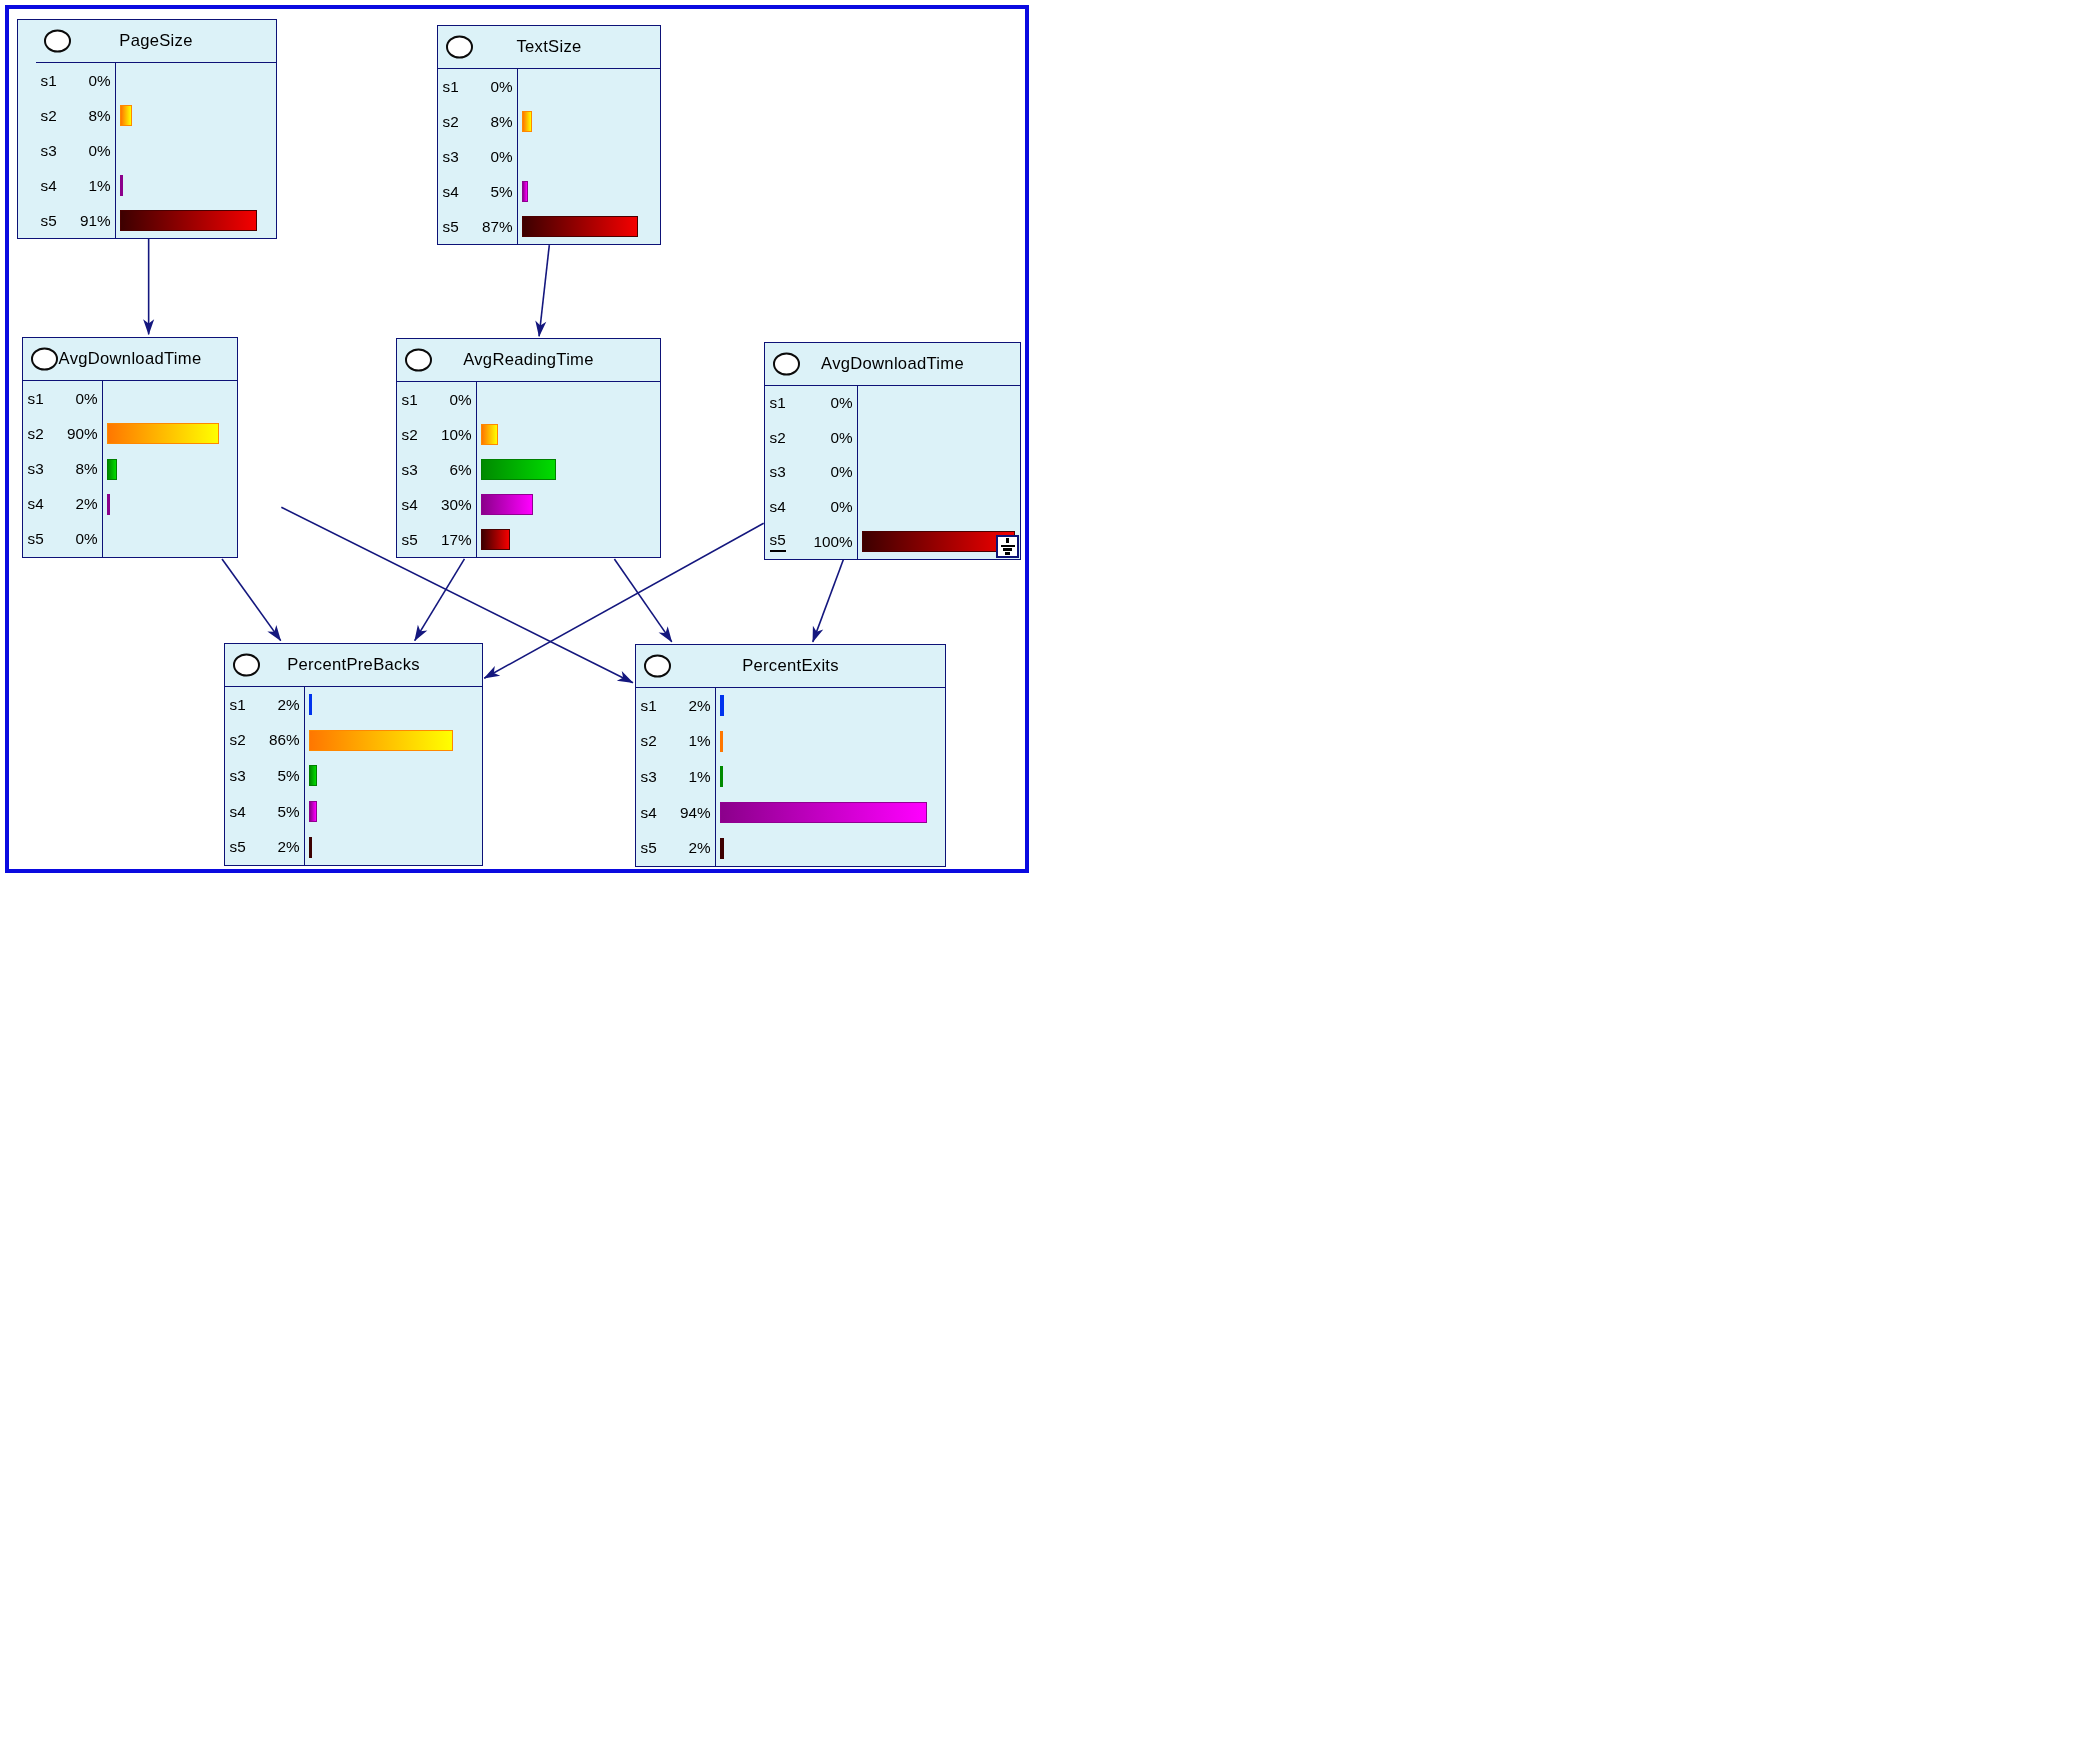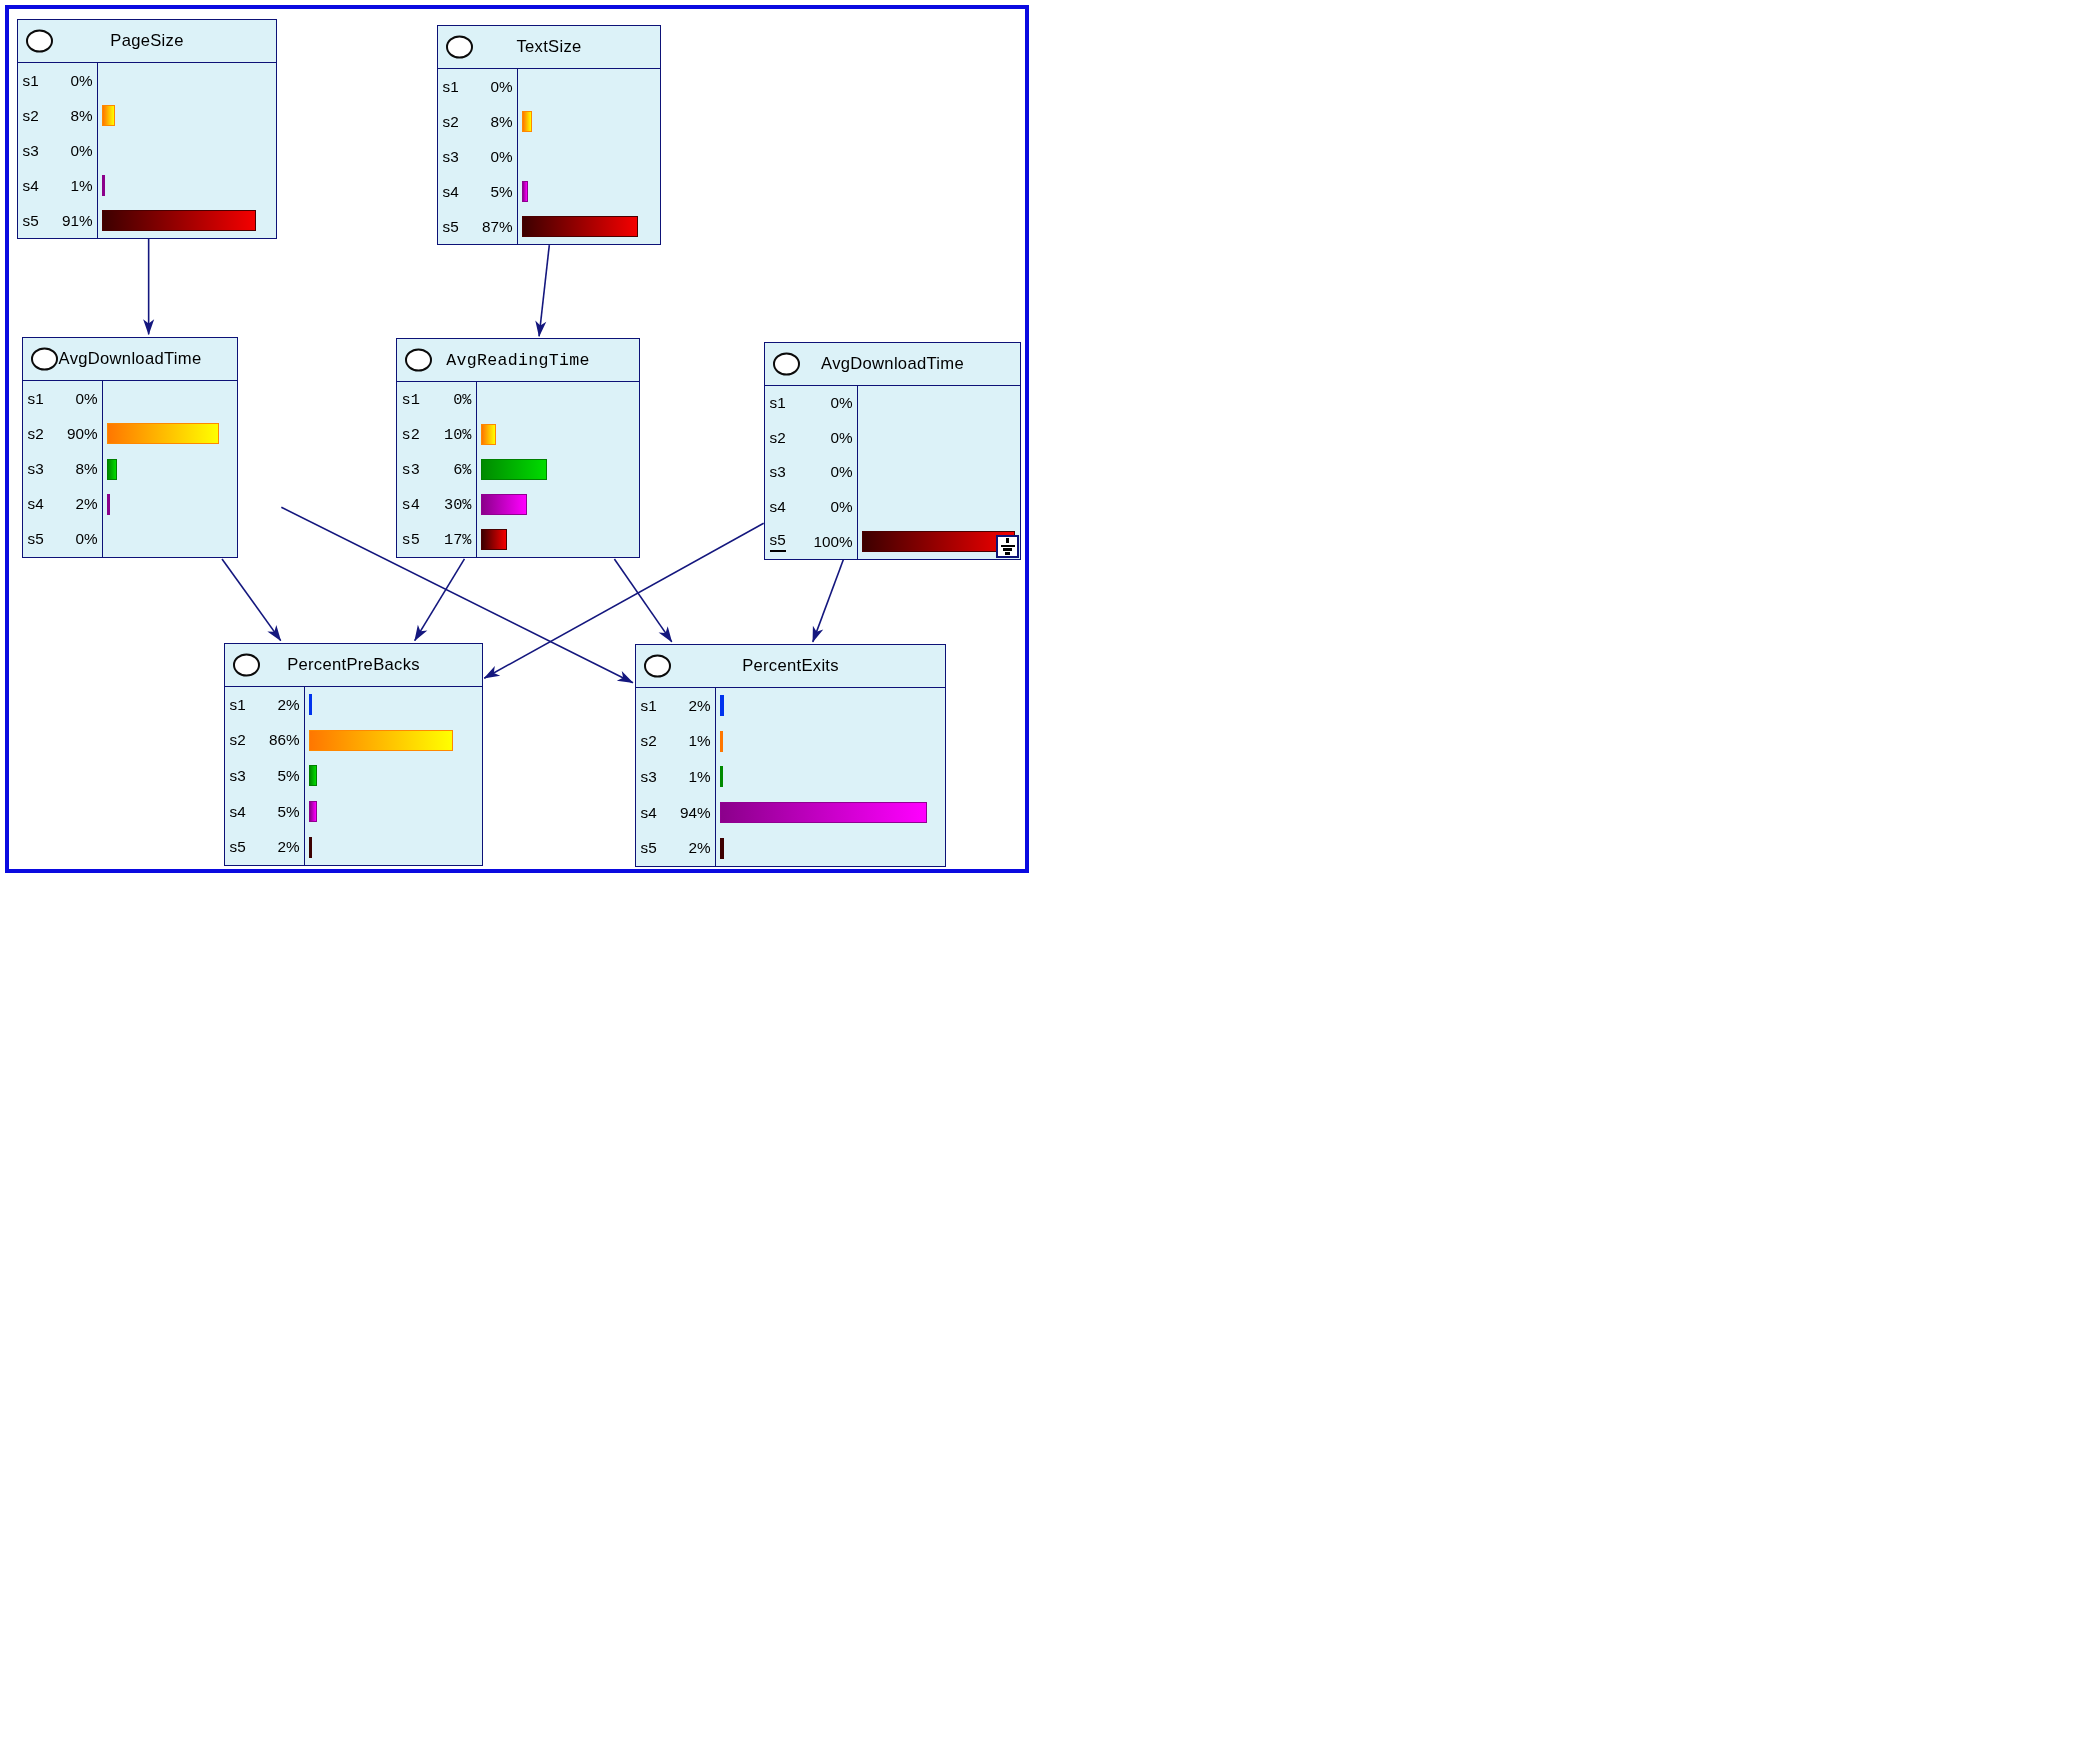--- a/index.html
+++ b/index.html
@@ -28,24 +28,24 @@
 
   .ground-box{position:absolute;right:1.3px;bottom:1.3px;width:22.3px;height:22.3px;background:#ffffff;
               border:2.6px solid #0d1277;box-sizing:border-box;z-index:5;
               display:flex;flex-direction:column;align-items:center;justify-content:center;gap:1.3px;}
   .g-stem{width:2.6px;height:5.1px;background:#000;}
   .g-b1{width:14px;height:2.6px;background:#000;}
   .g-b2{width:9.6px;height:2.6px;background:#000;}
   .g-b3{width:5.1px;height:2.6px;background:#000;}
 
   
-  .node[data-node-id="pagesize"]       {left:17px;  top:19px;   width:260px; height:220px;}
+  .node[data-node-id="pagesize"]       {left:17px;  top:19px;   width:260px; height:220px;padding-left:18px;}
   .node[data-node-id="textsize"]       {left:437px; top:25px;   width:224px; height:220px;}
   .node[data-node-id="avgdownloadtime"]{left:22px;  top:337px;  width:216px; height:221px;}
-  .node[data-node-id="avgreadingtime"] {left:396px; top:338px;  width:244px; height:220px;font-family:Liberation Mono, monospace;}
+  .node[data-node-id="avgreadingtime"] {left:396px; top:338px;  width:265px; height:220px;}
   .node[data-node-id="avgseekingtime"] {left:764px;top:342px;  width:257px; height:218px;}
   .node[data-node-id="percentprebacks"]{left:224px; top:643px; width:259px; height:223px;}
   .node[data-node-id="percentexits"]   {left:635px; top:644px; width:311px; height:223px;}
 </style>
 </head>
 <body>
 
 <div class="canvas">
 
   <svg class="edges" viewBox="0 0 1627 1376">

